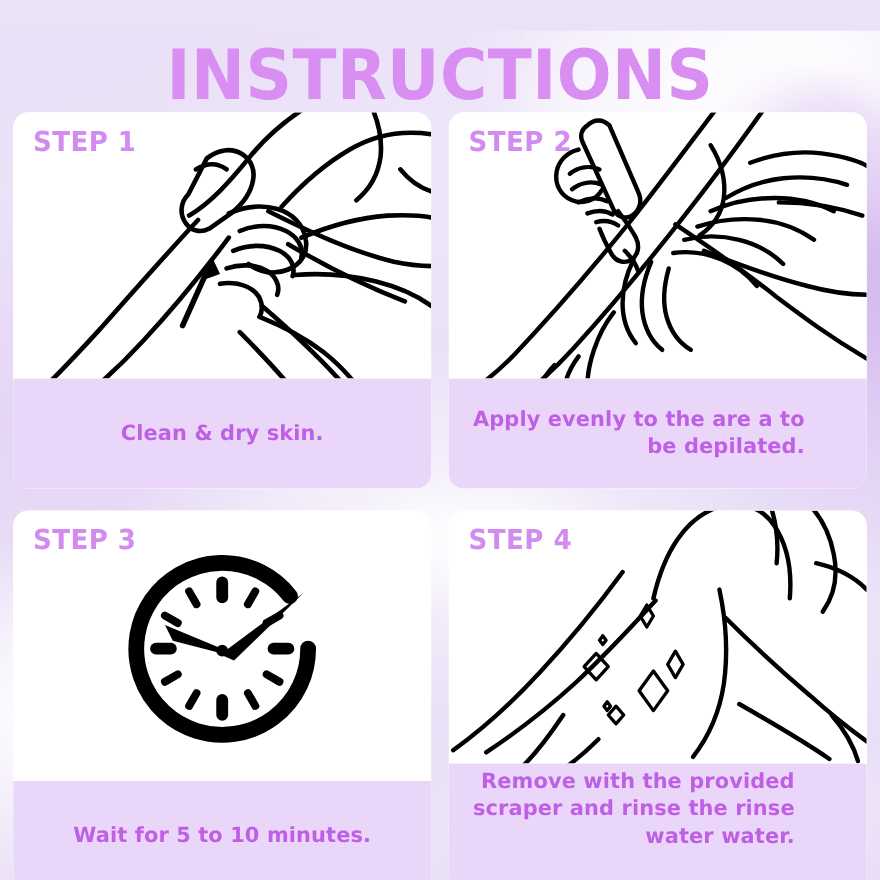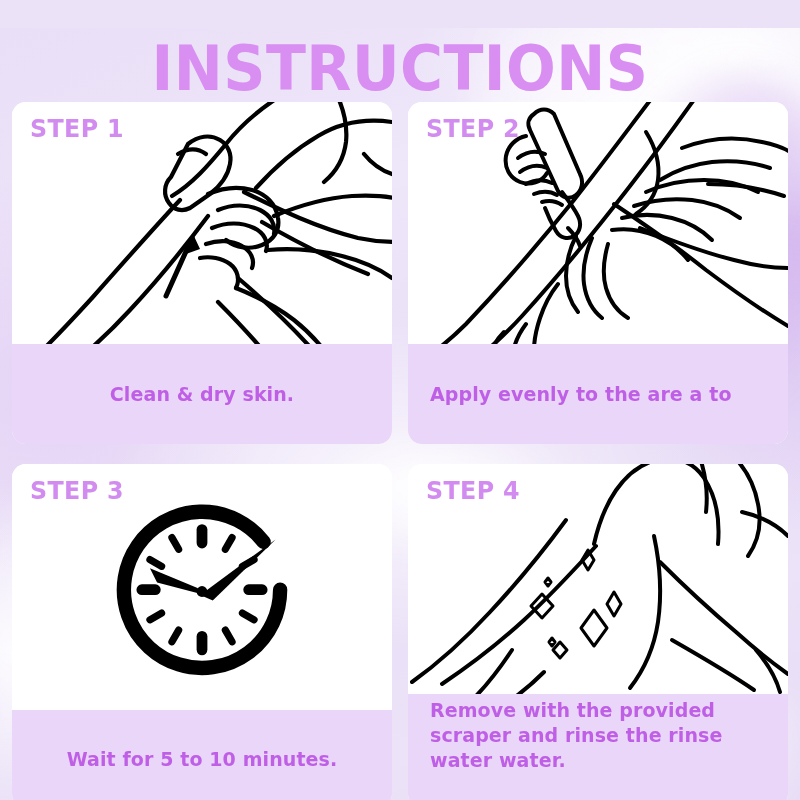--- a/index.html
+++ b/index.html
@@ -134,21 +134,21 @@
     font-size: 19px;
     font-weight: 700;
     line-height: 25px;
     letter-spacing: 0.1px;
     padding: 14px 22px;
     display: flex;
     align-items: center;
     font-family: "DejaVu Sans", sans-serif;
   }
   .caption.center { justify-content: center; text-align: center; align-items: center; }
-  .caption.left   { justify-content: flex-start; text-align: left; }
+  .caption.left   { justify-content: flex-start; text-align: right; }
   .caption span { display: block; }
 
   .cap-1 { height: 72px; }
   .cap-2 { height: 72px; }
   .cap-3 { height: 70px; }
   .cap-4 { height: 96px; align-items: flex-start; padding-top: 4px; }
 </style>
 </head>
 <body>
 
@@ -248,20 +248,21 @@
             <path d="M200 156 C196 170 194 186 198 200 C202 214 210 224 220 230"></path>
             <path d="M150 196 C142 206 136 218 132 230 C128 242 126 252 126 262"></path>
             <path d="M118 236 C112 244 108 252 106 260"></path>
             <path d="M96 244 C90 250 86 256 84 262"></path>
           </g>
         </svg>
       </div>
       <div class="caption left cap-2">
         <div>
           <span>Apply evenly to the are a to</span>
+          <span>be depilated.</span>
         </div>
       </div>
     </div>
 
     <div class="card">
       <div class="illo">
         <div class="step-label">STEP 3</div>
         <svg viewBox="0 0 380 274" preserveAspectRatio="xMidYMid meet">
           <g transform="translate(190,140)">
 

